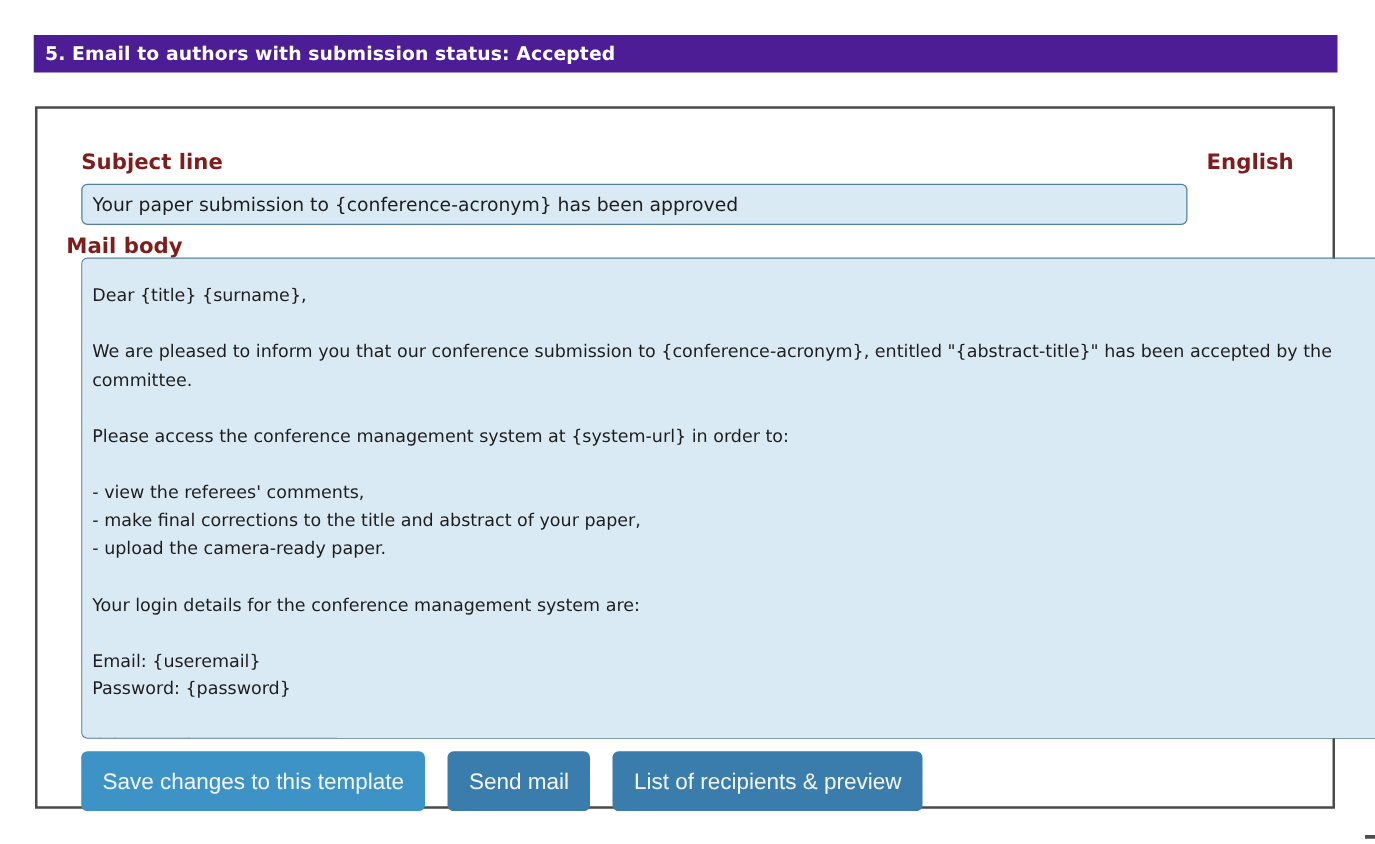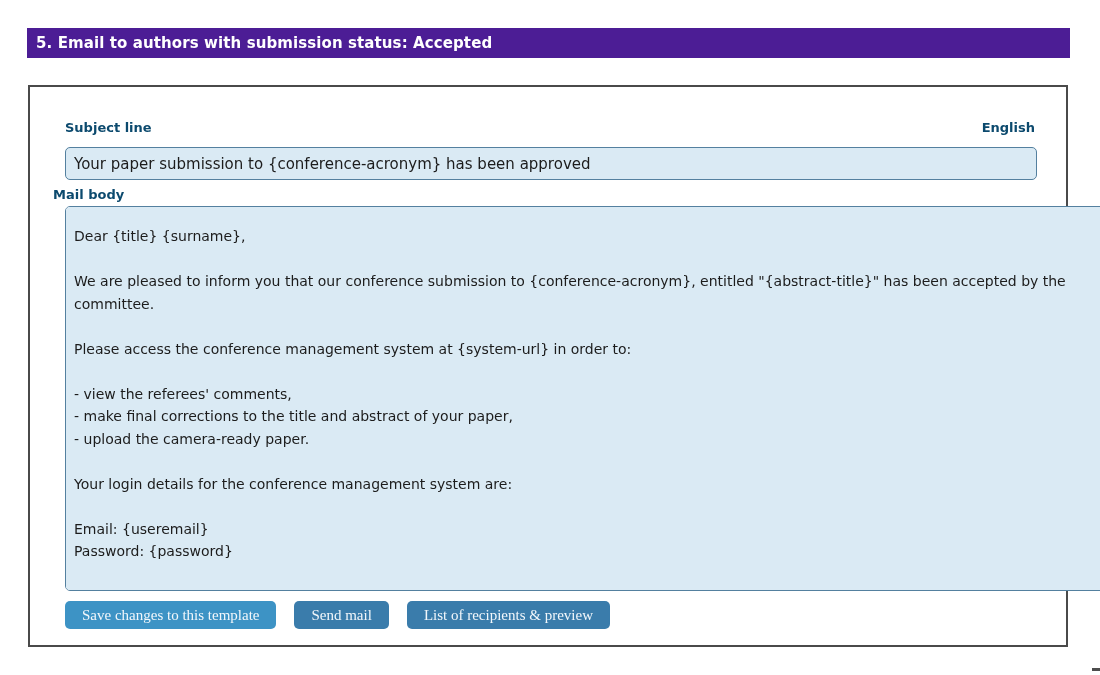--- a/index.html
+++ b/index.html
@@ -35,29 +35,29 @@
   }
 
   .label-row {
     position: absolute;
     left: 35px; right: 31px; top: 33px;
     display: flex;
     justify-content: space-between;
     align-items: baseline;
   }
   .lbl {
-    font-size: 13px;
+    font-size: 17px;
     font-weight: bold;
-    color: #0c4a6e;
+    color: #7f1d1d;
   }
 
   .subject-input {
     position: absolute;
     left: 35px; top: 60px;
-    width: 972px; height: 33px;
+    width: 885px; height: 33px;
     background: #daeaf4;
     border: 1.5px solid #54809f;
     border-radius: 5px;
     font-family: "DejaVu Sans", "Liberation Sans", sans-serif;
     font-size: 15px;
     color: #1c1c1c;
     padding: 0 8px;
     outline: none;
   }
 
@@ -83,27 +83,27 @@
     overflow: auto;
   }
 
   .button-row {
     position: absolute;
     left: 35px; top: 514px;
     display: flex;
     gap: 18px;
   }
   .btn {
-    height: 28px;
+    height: 48px;
     padding: 0 17px;
     border: none;
     border-radius: 5px;
     color: #f2f7fb;
-    font-family: Liberation Serif, serif;
-    font-size: 15px;
+    font-family: Liberation Sans, sans-serif;
+    font-size: 18px;
     cursor: pointer;
     white-space: nowrap;
   }
   .btn-primary   { background: #3d93c5; }
   .btn-secondary { background: #3a7cab; }
 
   .corner-dash {
     position: absolute;
     left: 1092px; top: 668px;
     width: 8px; height: 3px;

